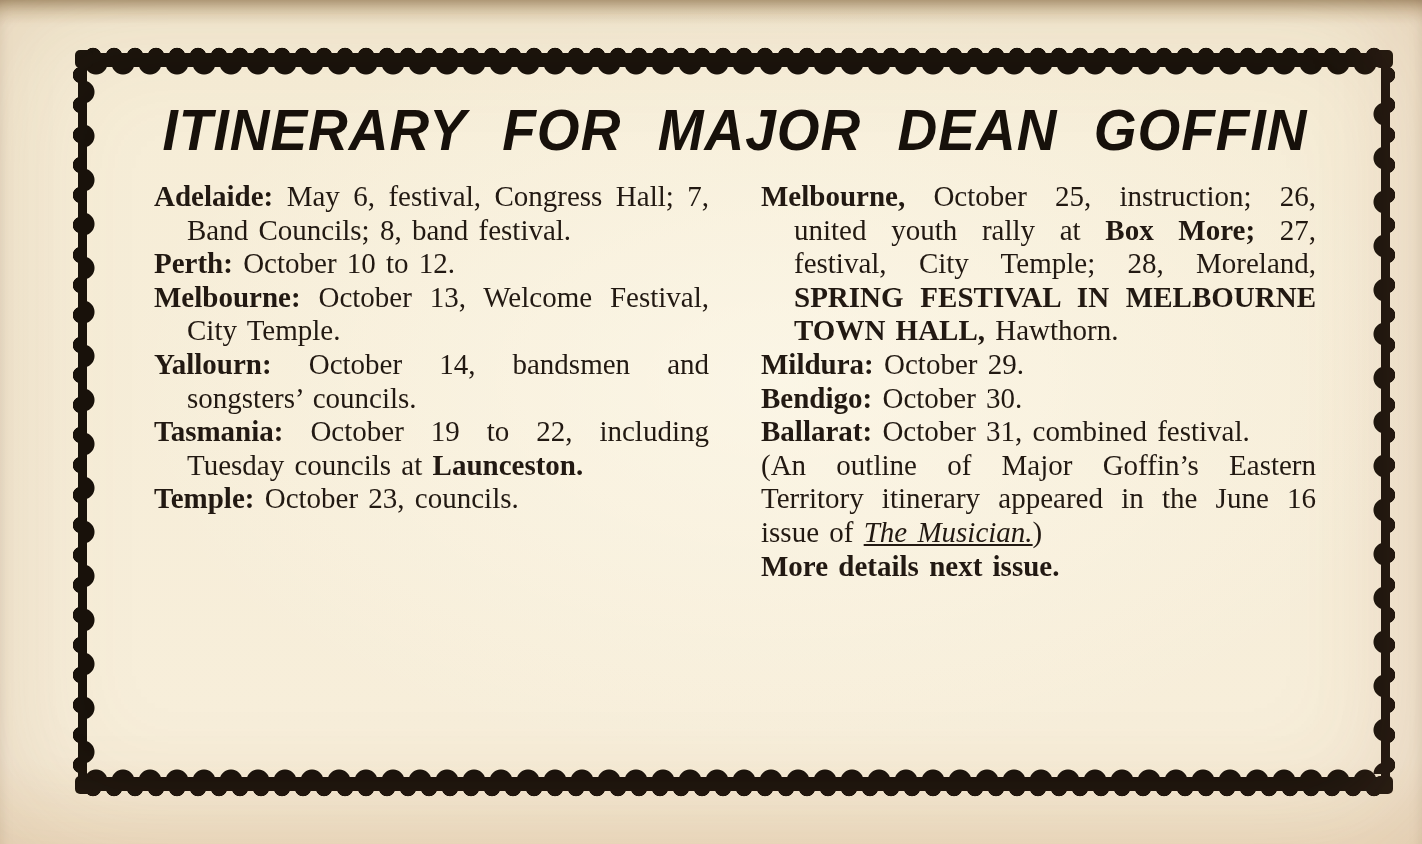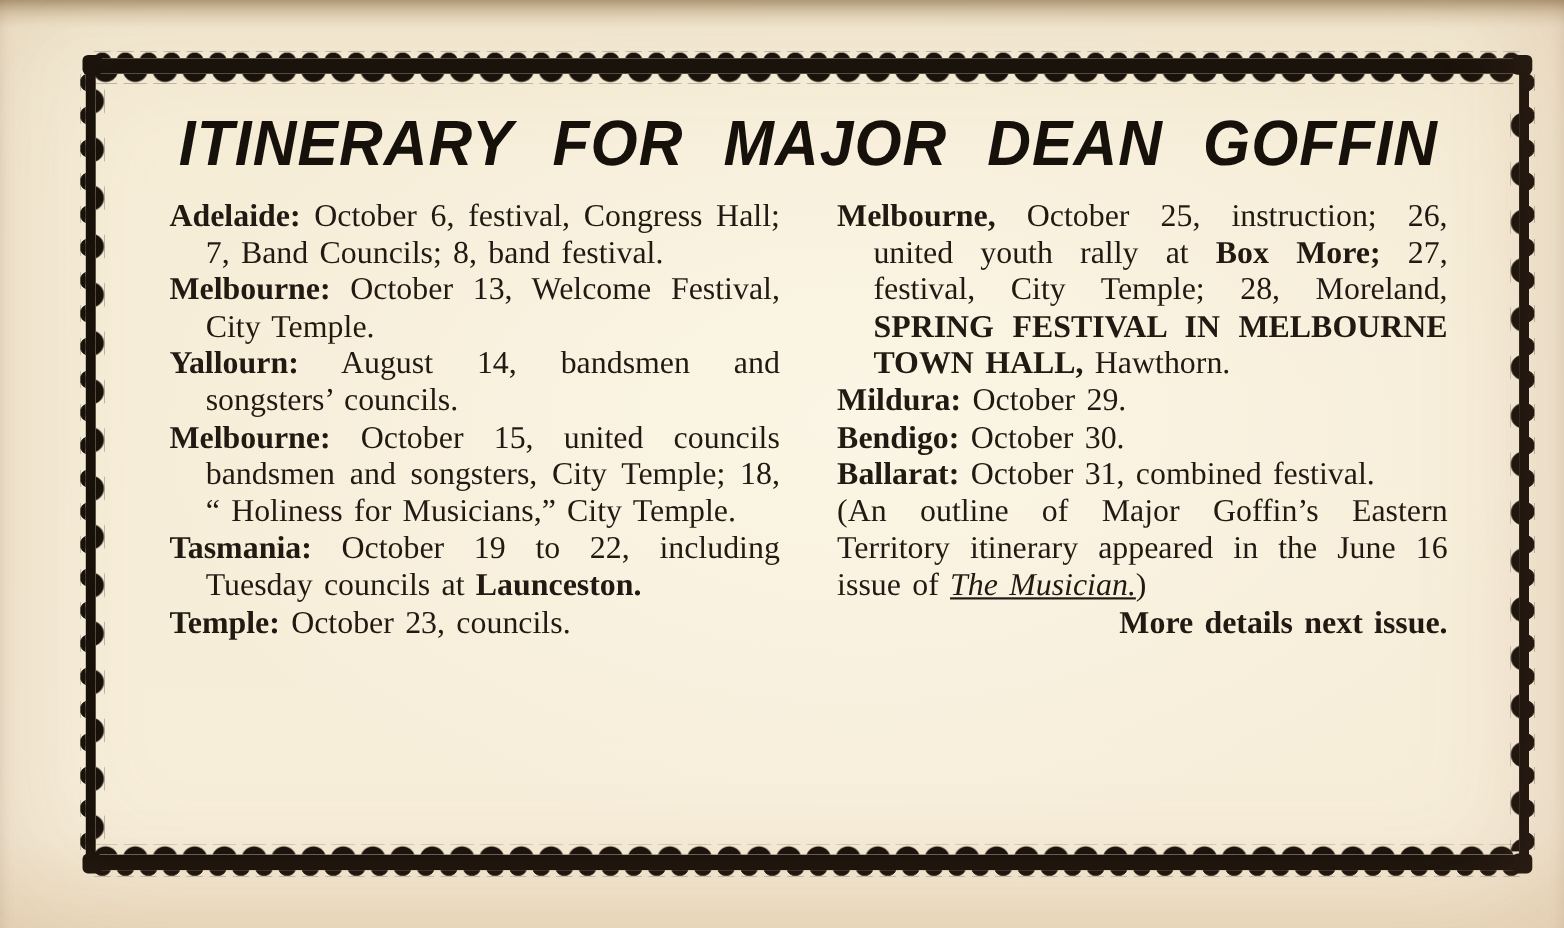--- a/index.html
+++ b/index.html
@@ -143,21 +143,21 @@
     padding-left: 33px;
     text-indent: -33px;
   }
   .entry.flush {
     padding-left: 0;
     text-indent: 0;
   }
   .entry.center {
     padding-left: 0;
     text-indent: 0;
-    text-align: right;
+    text-align: left;
   }
   .s-b { font-weight: bold; }
   .s-i { font-style: italic; text-decoration: underline; }
 </style>
 </head>
 <body>
 
 <div class="frame">
   <div class="b-top"></div>
   <div class="b-bottom"></div>
@@ -166,24 +166,24 @@
   <div class="corner c-tl"></div>
   <div class="corner c-tr"></div>
   <div class="corner c-bl"></div>
   <div class="corner c-br"></div>
 
   <div class="content">
     <h1 class="title">ITINERARY FOR MAJOR DEAN GOFFIN</h1>
 
     <div class="columns">
       <div class="col">
-        <p class="entry hang"><span class="s-b">Adelaide:</span><span> October 6, festival, Congress Hall; 7, Band Councils; 8, band festival.</span></p>
+        <p class="entry hang"><span class="s-b">Adelaide:</span><span> May 6, festival, Congress Hall; 7, Band Councils; 8, band festival.</span></p>
+        <p class="entry hang"><span class="s-b">Perth:</span><span> October 10 to 12.</span></p>
         <p class="entry hang"><span class="s-b">Melbourne:</span><span> October 13, Welcome Festival, City Temple.</span></p>
-        <p class="entry hang"><span class="s-b">Yallourn:</span><span> August 14, bandsmen and songsters’ councils.</span></p>
-        <p class="entry hang"><span class="s-b">Melbourne:</span><span> October 15, united councils bandsmen and songsters, City Temple; 18, “ Holiness for Musicians,” City Temple.</span></p>
+        <p class="entry hang"><span class="s-b">Yallourn:</span><span> October 14, bandsmen and songsters’ councils.</span></p>
         <p class="entry hang"><span class="s-b">Tasmania:</span><span> October 19 to 22, including Tuesday councils at </span><span class="s-b">Launceston.</span></p>
         <p class="entry hang"><span class="s-b">Temple:</span><span> October 23, councils.</span></p>
       </div>
 
       <div class="col">
         <p class="entry hang"><span class="s-b">Melbourne,</span><span> October 25, instruction; 26, united youth rally at </span><span class="s-b">Box More;</span><span> 27, festival, City Temple; 28, Moreland, </span><span class="s-b">SPRING FESTIVAL IN MELBOURNE TOWN HALL,</span><span> Hawthorn.</span></p>
         <p class="entry hang"><span class="s-b">Mildura:</span><span> October 29.</span></p>
         <p class="entry hang"><span class="s-b">Bendigo:</span><span> October 30.</span></p>
         <p class="entry hang"><span class="s-b">Ballarat:</span><span> October 31, combined festival.</span></p>
         <p class="entry flush"><span>(An outline of Major Goffin’s Eastern Territory itinerary appeared in the June 16 issue of </span><span class="s-i">The Musician.</span><span>)</span></p>

